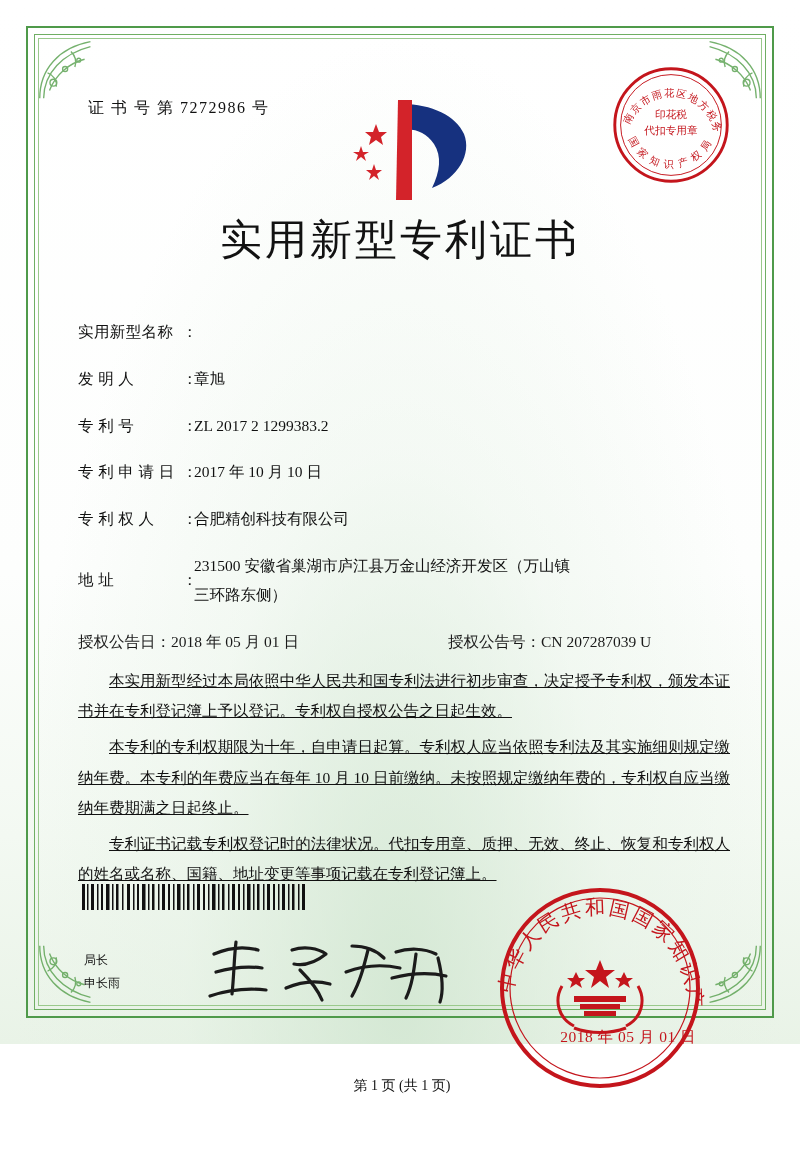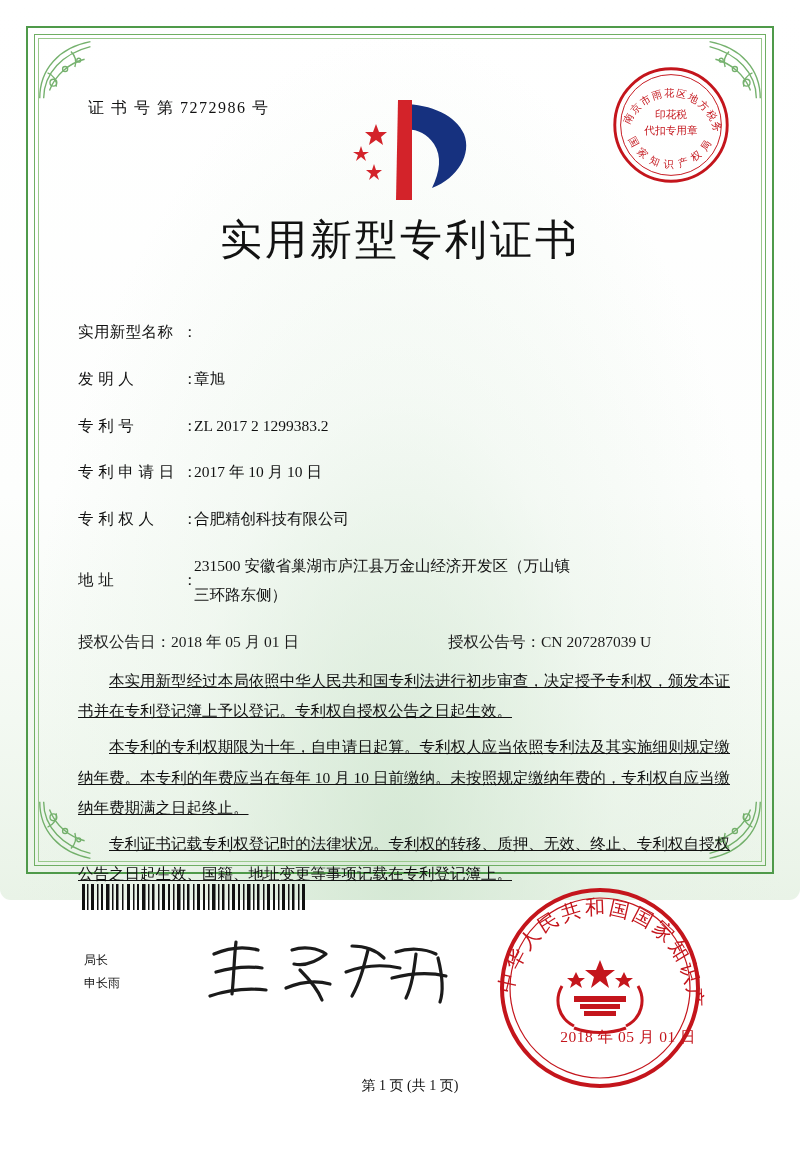--- a/index.html
+++ b/index.html
@@ -11,26 +11,25 @@
     height: 1161px;
     background: #ffffff;
     font-family: "Liberation Serif", "DejaVu Serif", serif;
     color: #1a1a1a;
     overflow: hidden;
   }
 
   .certificate {
     position: relative;
     width: 800px;
-    height: 900px;
+    height: 1044px;
     background:
       radial-gradient(ellipse at 50% 95%, rgba(205,228,205,0.75) 0%, rgba(226,240,226,0.35) 38%, rgba(255,255,255,0) 68%),
       linear-gradient(180deg, #ffffff 0%, #fdfefd 55%, #f3f9f2 80%, #e9f3e7 100%);
     box-sizing: border-box;
-    border-radius: 11px;
   }
 
   
   .frame-outer {
     position: absolute;
     left: 26px;
     top: 26px;
     right: 26px;
     bottom: 26px;
     border: 2px solid #4f9a4a;
@@ -224,21 +223,21 @@
     right: 44px;
     top: 975px;
     font-size: 15.5px;
     color: #c4151c;
     letter-spacing: 0.5px;
   }
 
   .page-footer {
     position: absolute;
     bottom: 14px;
-    left: 10px;
+    left: 2px;
     width: 680px;
     text-align: center;
     font-size: 14px;
     color: #111;
   }
 
   .seal-text { fill: #c4151c; }
 </style>
 </head>
 <body>
@@ -391,21 +390,21 @@
         <div class="dual-right">
           <span>授权公告号</span><span>：</span><span>CN 207287039 U</span>
         </div>
       </div>
 
     </div>
 
     <div class="paragraphs">
       <p>本实用新型经过本局依照中华人民共和国专利法进行初步审查，决定授予专利权，颁发本证书并在专利登记簿上予以登记。专利权自授权公告之日起生效。</p>
       <p>本专利的专利权期限为十年，自申请日起算。专利权人应当依照专利法及其实施细则规定缴纳年费。本专利的年费应当在每年 10 月 10 日前缴纳。未按照规定缴纳年费的，专利权自应当缴纳年费期满之日起终止。</p>
-      <p>专利证书记载专利权登记时的法律状况。专利权的转移、质押、无效、终止、专利权自授权公告之日起生效、国籍、地址变更等事项记载在专利登记簿上。</p>
+      <p>专利证书记载专利权登记时的法律状况。代扣专用章、质押、无效、终止、恢复和专利权人的姓名或名称、国籍、地址变更等事项记载在专利登记簿上。</p>
     </div>
 
     <div class="barcode">
       <svg viewBox="0 0 226 26" xmlns="http://www.w3.org/2000/svg" preserveAspectRatio="none">
         <g fill="#111">
           <rect x="0" y="0" width="3" height="26"></rect>
           <rect x="5" y="0" width="1.5" height="26"></rect>
           <rect x="9" y="0" width="3" height="26"></rect>
           <rect x="15" y="0" width="1.5" height="26"></rect>
           <rect x="19" y="0" width="2" height="26"></rect>

